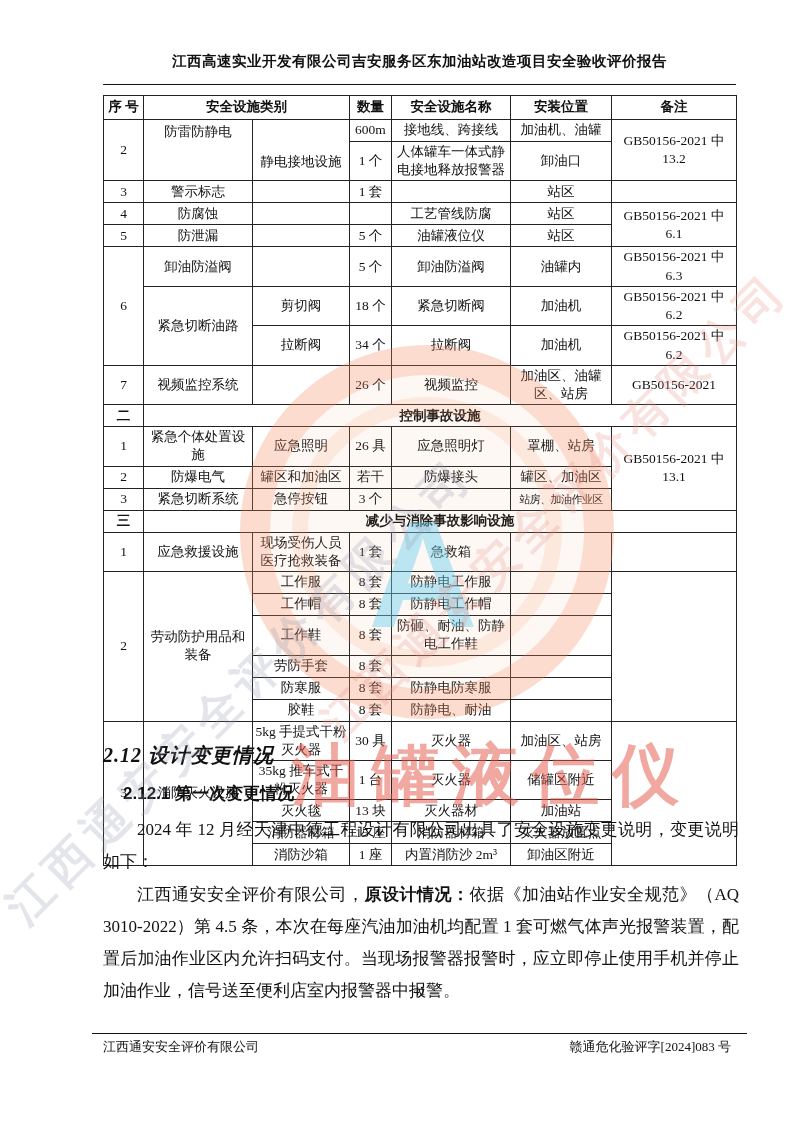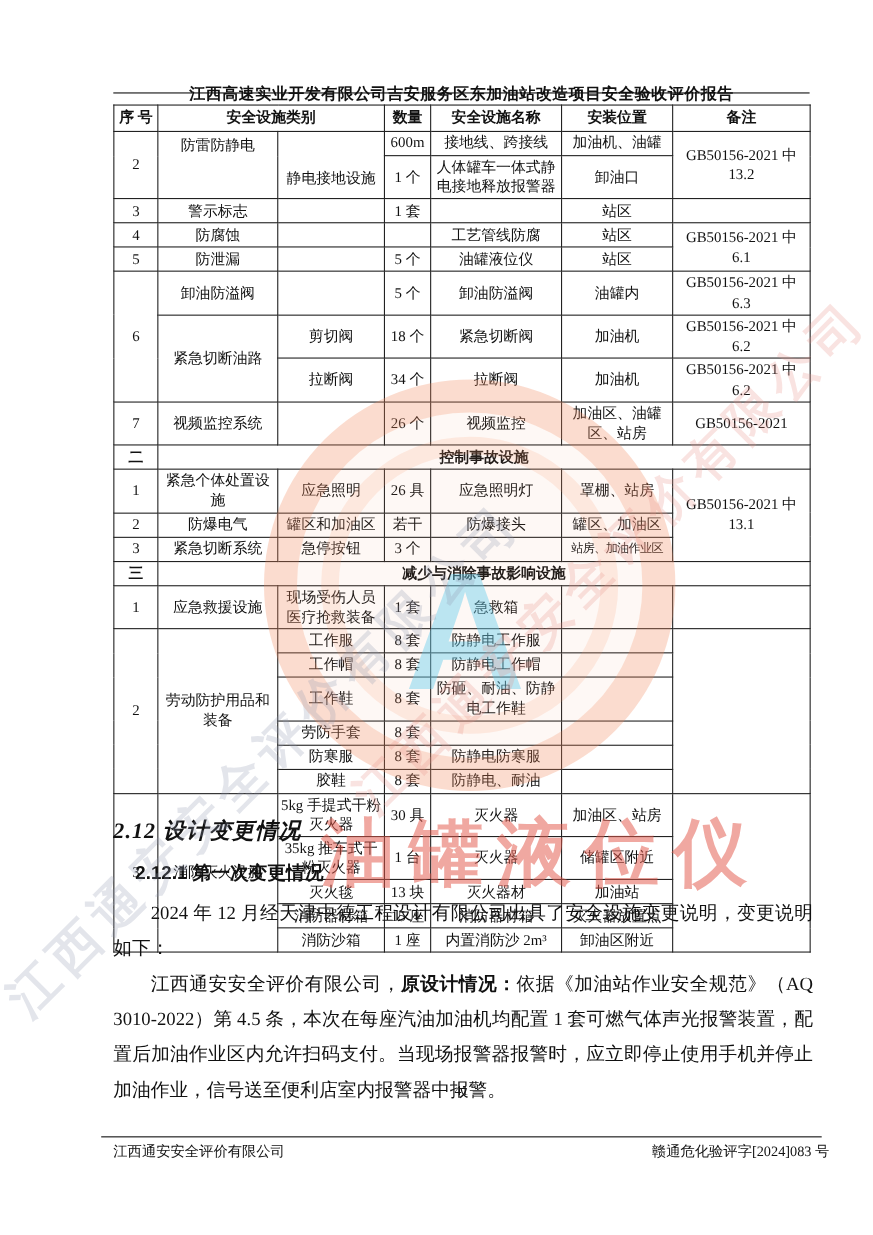--- a/index.html
+++ b/index.html
@@ -1,19 +1,19 @@
 <!DOCTYPE html>
 <html><head>
 <meta charset="utf-8">
 <style>
   html,body{margin:0;padding:0;background:#888;}
   #page{position:relative;width:794px;height:1123px;background:#ffffff;margin:0 auto;
         overflow:hidden;font-family:"Liberation Serif","DejaVu Serif",serif;color:#111;}
   
-  .doc-header{position:absolute;left:103px;top:76px;width:633px;text-align:center;
+  .doc-header{position:absolute;left:103px;top:52px;width:633px;text-align:center;
               font-size:14.5px;font-weight:600;letter-spacing:.5px;}
   .header-rule{position:absolute;left:103px;top:84px;width:633px;height:0;
                border-top:1.6px solid #111;}
   
   .tbl-wrap{position:absolute;left:103px;top:95px;width:633px;}
   table.tbl{border-collapse:collapse;width:633px;table-layout:fixed;}
   .tbl td,.tbl th{border:1px solid #222;font-size:13.5px;line-height:1.35;
                   text-align:center;vertical-align:middle;padding:1px 2px;height:19px;
                   font-weight:normal;overflow:hidden;}
   .tbl th{font-weight:bold;height:21px;}
@@ -30,21 +30,21 @@
   .h2121{position:absolute;left:103px;top:782px;width:633px;font-size:17px;font-weight:bold;
          font-family:"Liberation Sans","DejaVu Sans",sans-serif;margin-left:20px;}
   .bodytext{position:absolute;left:103px;top:814px;width:636px;font-size:17px;
             line-height:1.9;text-align:justify;}
   .bodytext p{margin:0;text-indent:2em;}
   .b{font-weight:bold;}
   
   .page-num{position:absolute;left:103px;top:984px;width:633px;text-align:center;font-size:12.5px;}
   .footer-rule{position:absolute;left:92px;top:1033px;width:655px;border-top:1.4px solid #111;}
   .footer-left{position:absolute;left:103px;top:1038px;font-size:13px;}
-  .footer-right{position:absolute;right:40px;top:1038px;font-size:13px;}
+  .footer-right{position:absolute;right:63px;top:1038px;font-size:13px;}
   
   .wm{position:absolute;pointer-events:none;z-index:6;}
   .wm-red{left:292px;top:730px;font-size:67px;font-weight:bold;letter-spacing:13px;
           font-family:"Liberation Sans","DejaVu Sans",sans-serif;color:rgba(226,88,74,.52);}
   .wm-circle{left:240px;top:345px;width:374px;height:374px;border-radius:50%;
              border:30px solid rgba(243,132,88,.24);box-sizing:border-box;
              background:rgba(248,168,128,.08);}
   .wm-circle-inner{left:292px;top:397px;width:270px;height:270px;border-radius:50%;
              border:16px solid rgba(246,150,105,.16);box-sizing:border-box;}
   .wm-a{left:368px;top:498px;font-size:152px;font-weight:bold;line-height:1;

